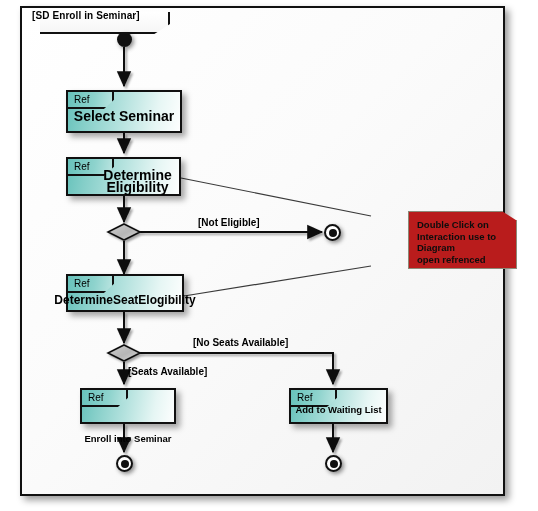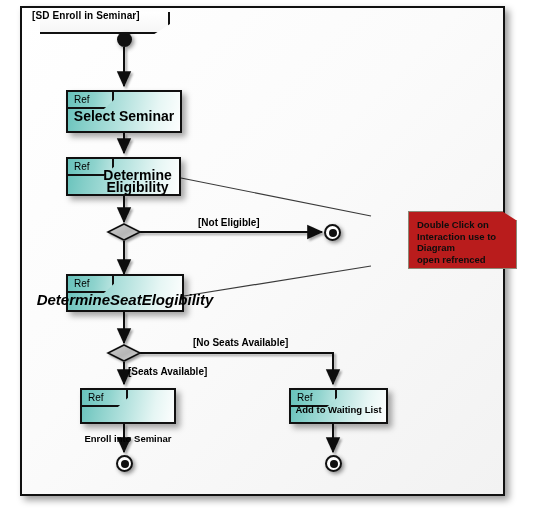--- a/index.html
+++ b/index.html
@@ -234,21 +234,21 @@
     <div class="body offset-right" style="flex-direction:column; padding-top:8px;border-radius:8px;">
       <span>Determine</span>
       <span>Eligibility</span>
     </div>
   </div>
 
   <div class="refbox wide" style="left:66px; top:274px; width:118px; height:38px;">
     <div class="tag">
       <span>Ref</span>
     </div>
-    <div class="body" style="padding-top:13px; font-size:15px;font-style:italic;">DetermineSeatElogibility</div>
+    <div class="body" style="padding-top:13px; font-size:12px;">DetermineSeatElogibility</div>
   </div>
 
   <div class="refbox" style="left:80px; top:388px; width:96px; height:36px;">
     <div class="tag">
       <span>Ref</span>
     </div>
     <div class="body" style="padding-top:13px; font-size:9.5px;margin-top:36px;">Enroll into Seminar</div>
   </div>
 
   <div class="refbox" style="left:289px; top:388px; width:99px; height:36px;">

